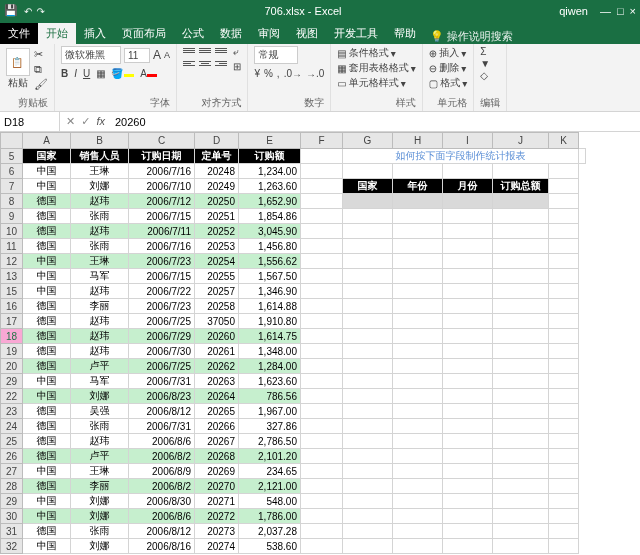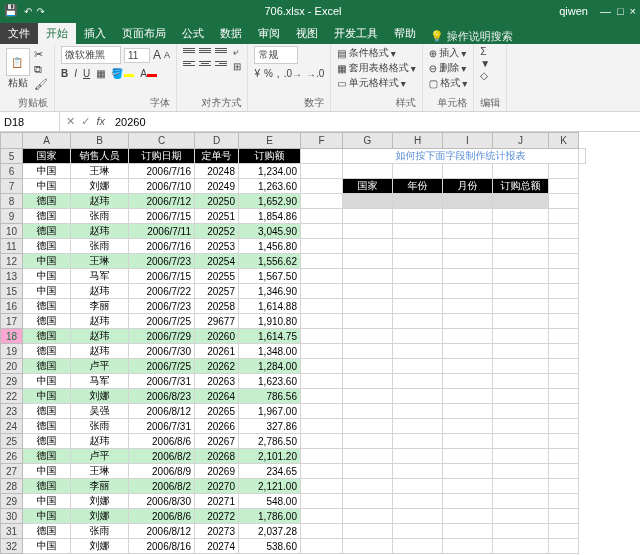--- a/index.html
+++ b/index.html
@@ -8,21 +8,21 @@
 .titlebar { height: 22px; background: #1a6f43; color: #fff; display: flex; align-items: center; padding: 0 4px; font-size: 11px; }
 .titlebar .save-ic { width: 14px; height: 14px; margin-right: 4px; }
 .titlebar .undo-ic, .titlebar .redo-ic { margin: 0 2px; font-size: 10px; opacity: .9; }
 .titlebar .title { flex: 1; text-align: center; }
 .titlebar .acct { margin-right: 6px; }
 .titlebar .wctl { margin-left: 6px; cursor: pointer; }
 
 .tabs { height: 22px; background: #1a6f43; display: flex; align-items: flex-end; color: #fff; font-size: 11px; }
 .tab { padding: 3px 8px; cursor: pointer; }
 .tab.active { background: #f3f3f3; color: #217346; }
-.tab.file { background: #404040; }
+.tab.file { background: #000000; }
 .tell { margin-left: 6px; display: flex; align-items: center; gap: 3px; opacity: .9; }
 
 .ribbon { height: 68px; background: #f3f3f3; border-bottom: 1px solid #d4d4d4; display: flex; font-size: 10px; color: #444; }
 .group { border-right: 1px solid #e0e0e0; padding: 2px 6px 0 6px; display: flex; flex-direction: column; justify-content: space-between; }
 .group-label { text-align: right; font-size: 10px; color: #666; padding-bottom: 1px; }
 .clip-area { display: flex; gap: 4px; align-items: flex-start; padding-top: 2px; }
 .paste-ic { width: 24px; height: 28px; border: 1px solid #ccc; background: #fff; display: flex; align-items: center; justify-content: center; }
 .clip-small { display: flex; flex-direction: column; gap: 2px; font-size: 11px; }
 .font-top { display: flex; align-items: center; gap: 3px; }
 .font-sel { border: 1px solid #ccc; background: #fff; padding: 1px 3px; font-size: 10px; width: 60px; }
@@ -50,21 +50,21 @@
 .fx { font-style: italic; color: #555; }
 .finput { flex: 1; padding: 0 4px; }
 
 .sheet { position: relative; overflow: hidden; height: 423px; }
 table { border-collapse: collapse; table-layout: fixed; }
 .colhdr th, .rowhdr, .corner { background: #e6e6e6; border: 1px solid #bcbcbc; font-weight: normal; font-size: 10px; color: #444; text-align: center; }
 .corner { width: 22px; }
 .rowhdr { width: 22px; height: 14px; }
 .colhdr th { height: 16px; }
 td { border: 1px solid #d4d4d4; height: 14px; font-size: 10px; padding: 0 3px; overflow: hidden; white-space: nowrap; }
-.hcell { background: #000; color: #fff; text-align: center; font-weight: normal; }
+.hcell { background: #000; color: #fff; text-align: center; font-weight: bold; }
 .r { text-align: right; }
 .c { text-align: center; }
 .hl { background: #c6efce; }
 .rowhdr.sel { background: #f9a8d4; color: #217346; margin-left: 28px; }
 .prompt { color: #5b8fd6; text-align: center; font-size: 10px; }
 
 .wA { width: 48px; } .wB { width: 58px; } .wC { width: 66px; } .wD { width: 44px; } .wE { width: 62px; }
 .wF { width: 42px; } .wG { width: 50px; } .wH { width: 50px; } .wI { width: 50px; } .wJ { width: 56px; } .wK { width: 30px; }
 </style>
 </head>
@@ -419,21 +419,21 @@
           <td></td>
           <td></td>
           <td></td>
           <td></td>
         </tr>
         <tr>
           <th class="rowhdr">17</th>
           <td class="c">德国</td>
           <td class="c">赵玮</td>
           <td class="r">2006/7/25</td>
-          <td class="r">29677</td>
+          <td class="r">37050</td>
           <td class="r">1,910.80</td>
           <td></td>
           <td></td>
           <td></td>
           <td></td>
           <td></td>
           <td></td>
         </tr>
         <tr>
           <th class="rowhdr sel">18</th>

